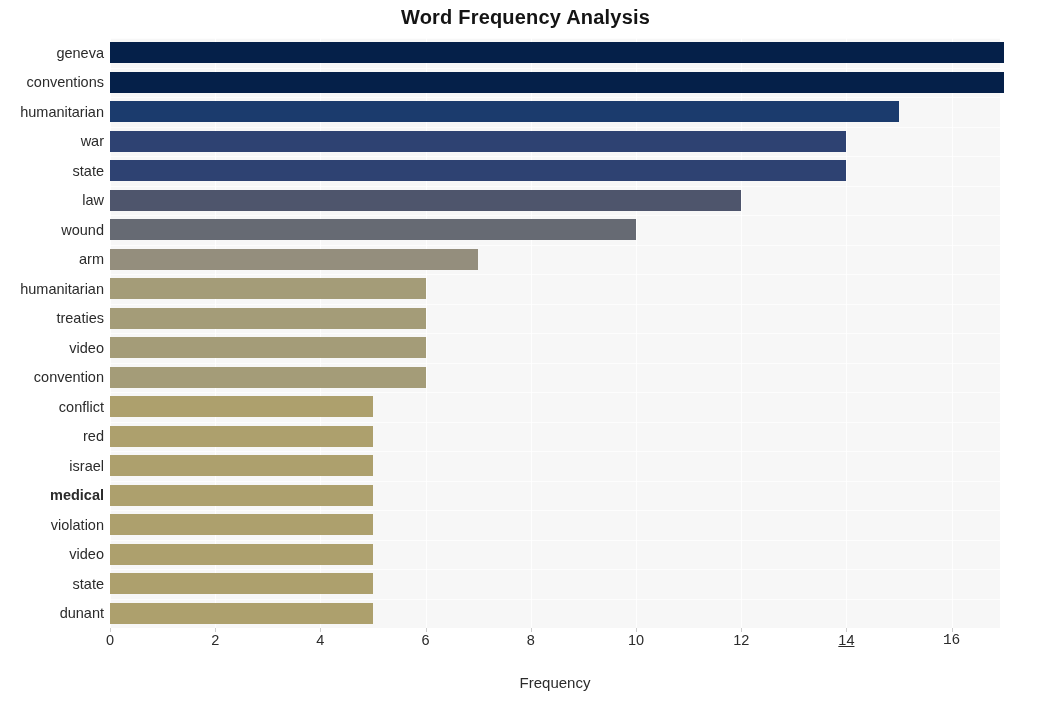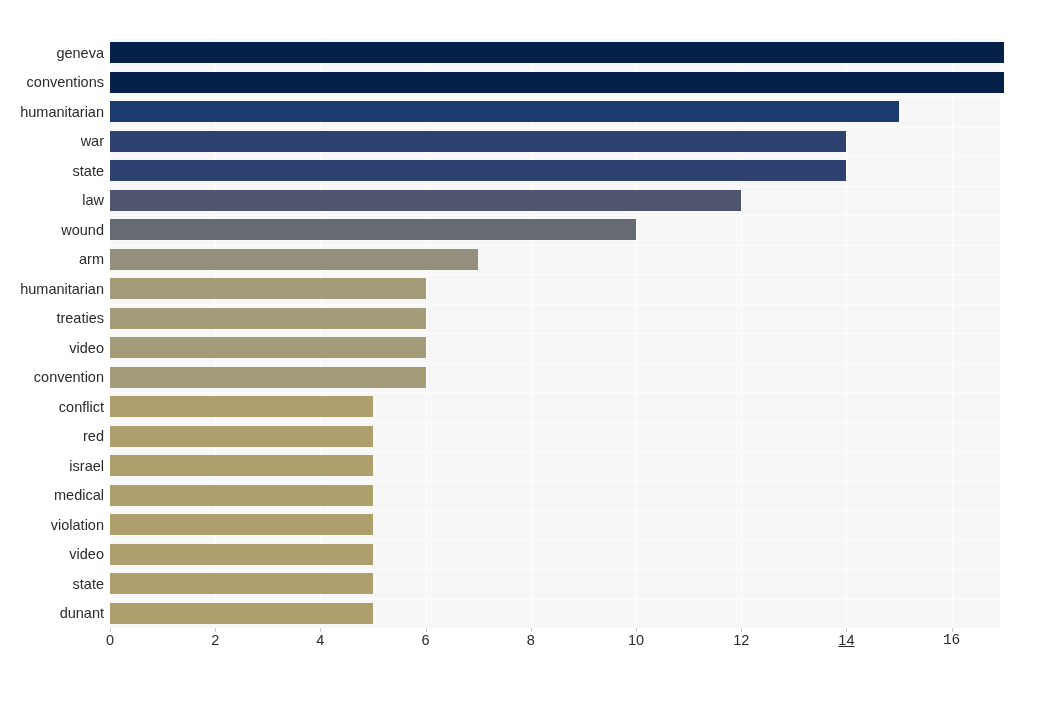--- a/index.html
+++ b/index.html
@@ -121,38 +121,39 @@
     text-align: center;
     font-size: 15px;
     color: #2b2b2b;
   }
 </style>
 </head>
 <body>
 
 <div id="figure">
 
+  <div id="chart-title">Word Frequency Analysis</div>
 
   <div id="ylabels">
       <div class="ylabel" style="top: 6.75px; padding-left: 39px;">geneva</div>
       <div class="ylabel" style="top: 36.25px;">conventions</div>
       <div class="ylabel" style="top: 65.75px;">humanitarian</div>
       <div class="ylabel" style="top: 95.25px;">war</div>
       <div class="ylabel" style="top: 124.75px;">state</div>
       <div class="ylabel" style="top: 154.25px;">law</div>
       <div class="ylabel" style="top: 183.75px;">wound</div>
       <div class="ylabel" style="top: 213.25px;">arm</div>
       <div class="ylabel" style="top: 242.75px;">humanitarian</div>
       <div class="ylabel" style="top: 272.25px;">treaties</div>
       <div class="ylabel" style="top: 301.75px;">video</div>
       <div class="ylabel" style="top: 331.25px;">convention</div>
       <div class="ylabel" style="top: 360.75px;">conflict</div>
       <div class="ylabel" style="top: 390.25px;">red</div>
       <div class="ylabel" style="top: 419.75px;">israel</div>
-      <div class="ylabel" style="top: 449.25px;">medical</div>
+      <div class="ylabel" style="top: 449.25px; font-weight: bold;">medical</div>
       <div class="ylabel" style="top: 478.75px;">violation</div>
       <div class="ylabel" style="top: 508.25px;">video</div>
       <div class="ylabel" style="top: 537.75px;">state</div>
       <div class="ylabel" style="top: 567.25px;">dunant</div>
     </div>
 
   <div id="plot-area">
     <div id="gridlines">
         <div class="vgrid" style="left: 0px;"></div>
         <div class="vgrid" style="left: 105.201px;"></div>
@@ -263,14 +264,15 @@
       <div class="xtickmark" style="left: 636.005px;"></div>
       <div class="xtick" style="left: 636.005px;">10</div>
       <div class="xtickmark" style="left: 741.206px;"></div>
       <div class="xtick" style="left: 741.206px;">12</div>
       <div class="xtickmark" style="left: 846.407px;"></div>
       <div class="xtick" style="left: 846.407px; text-decoration: underline;">14</div>
       <div class="xtickmark" style="left: 951.608px;"></div>
       <div class="xtick" style="left: 951.608px; font-family: Liberation Mono, monospace;">16</div>
     </div>
 
+  <div id="xaxis-title">Frequency</div>
 
 </div>
 
 </body></html>

